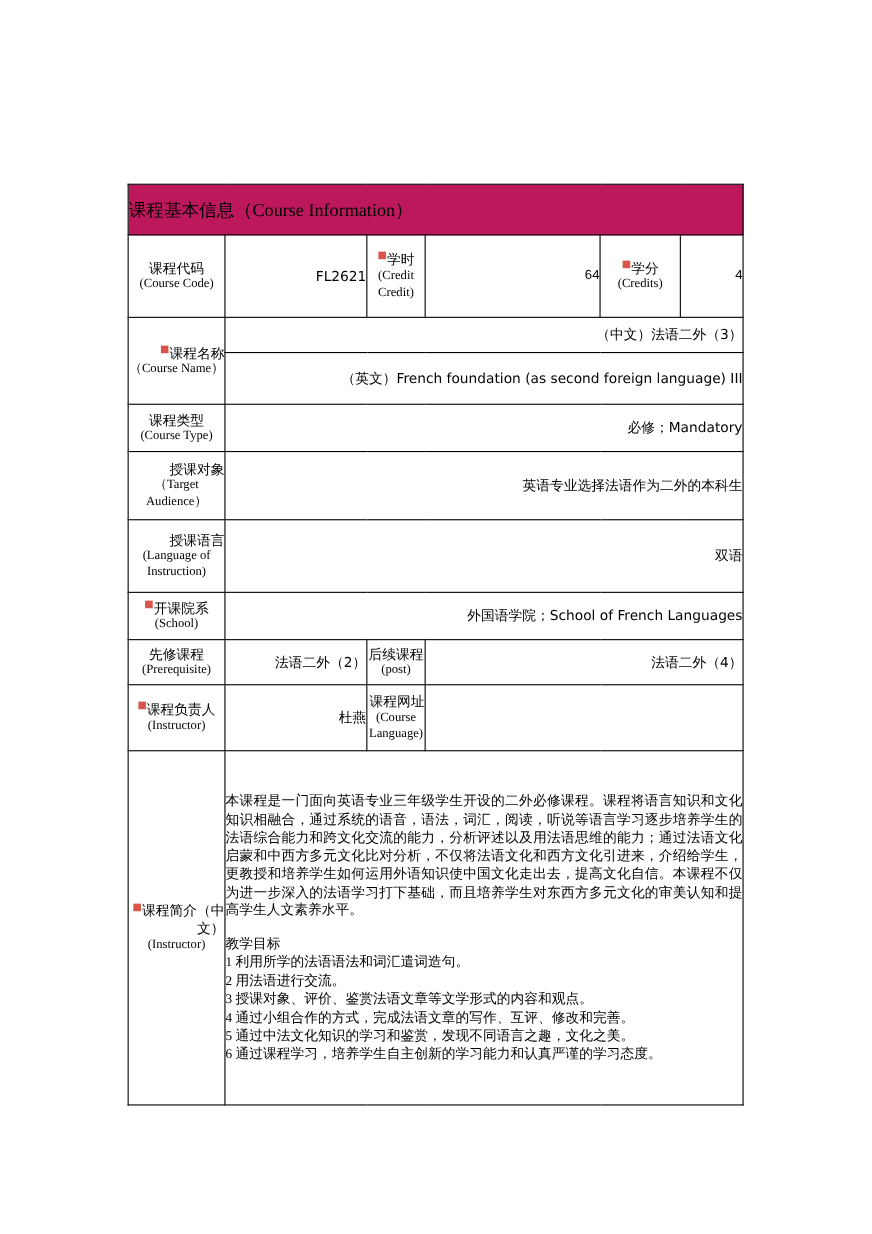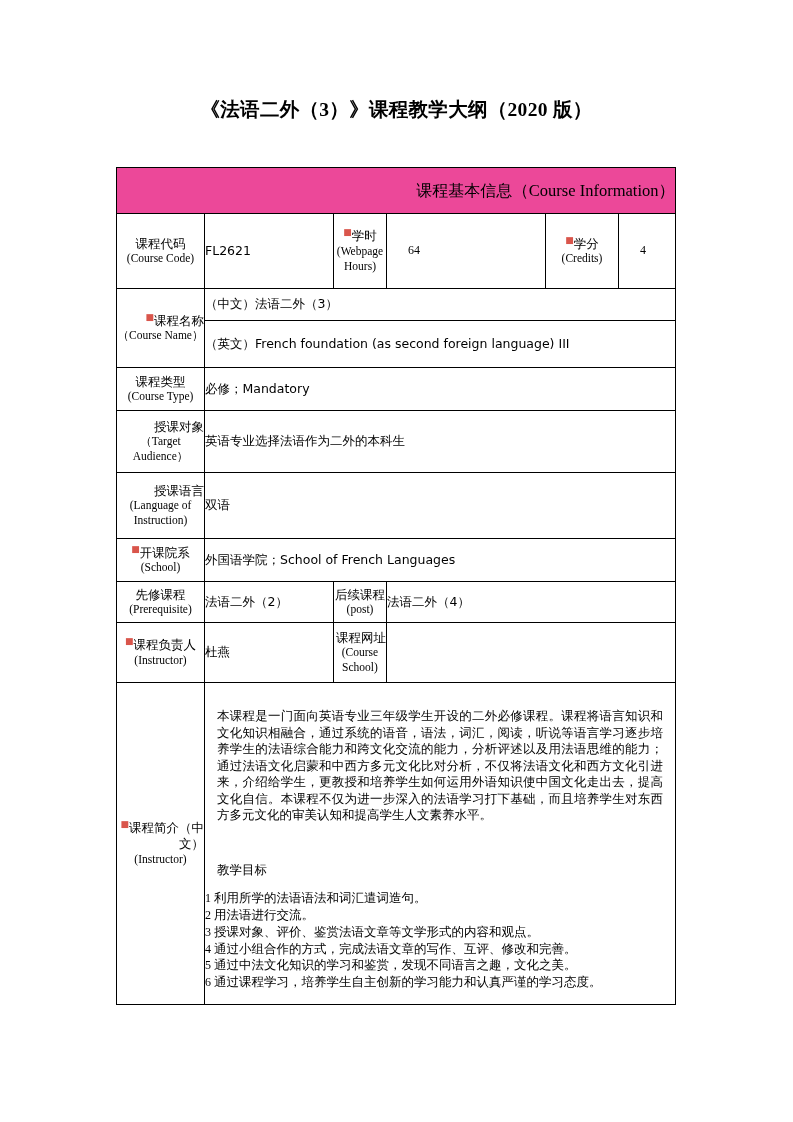--- a/index.html
+++ b/index.html
@@ -49,22 +49,22 @@
   .info-table td {
     border: 1px solid #000000;
     padding: 0;
     vertical-align: middle;
     font-size: 12.5px;
     line-height: 1.32;
   }
 
   
   .hdr-cell {
-    background: #ec4899;
-    text-align: right;
+    background: #be185d;
+    text-align: left;
     height: 45px;
     font-size: 16.5px;
   }
   .hdr-cell .cn { font-family: "DejaVu Sans", "Liberation Sans", sans-serif; font-size: 16px; }
   .hdr-cell .en { font-family: "Liberation Serif", "DejaVu Serif", serif; font-size: 16.5px; }
 
   
   .lbl {
     text-align: center;
     padding: 4px 2px;
@@ -88,56 +88,55 @@
     font-size: 9px;
     vertical-align: super;
     line-height: 0;
   }
 
   
   .val {
     font-family: "DejaVu Sans", "Liberation Sans", sans-serif;
     font-size: 12.5px;
     padding: 3px 0 3px 4px;
-    text-align: left;
+    text-align: right;
   }
   .val.num {
-    font-family: Liberation Serif, serif;
+    font-family: Liberation Sans, sans-serif;
     font-size: 12px;
     padding-left: 21px;
     margin-left: 33px;
   }
 
   
   .desc {
     font-family: "DejaVu Sans", "Liberation Sans", sans-serif;
     font-size: 12.2px;
     line-height: 1.52;
     padding: 6px 5px 10px 4px;
     text-align: justify;
     vertical-align: top;
   }
   .desc p {
-    margin: 12px;
+    margin: 0;
     text-indent: 0;
   }
   .desc .gap { height: 14px; }
   .desc .obj-line { margin: 0; }
   .desc .onum {
     font-family: "Liberation Serif", "DejaVu Serif", serif;
     font-size: 12px;
   }
   .desc-label-cell { vertical-align: middle; }
 </style>
 </head>
 <body>
 
 <div class="page">
 
-  <div class="doc-title">《法语二外（3）》课程教学大纲（2020 版）</div>
 
   <table class="info-table">
     <colgroup>
       <col style="width:88px">
       <col style="width:129px">
       <col style="width:53px">
       <col style="width:159px">
       <col style="width:73px">
       <col style="width:57px">
     </colgroup>
@@ -150,21 +149,21 @@
       </tr>
 
       <tr style="height:75px">
         <td class="lbl">
           <span class="cn">课程代码</span>
           <span class="en">(Course Code)</span>
         </td>
         <td class="val">FL2621</td>
         <td class="lbl">
           <span class="cn"><span class="star">■</span><span>学时</span></span>
-          <span class="en">(Webpage Hours)</span>
+          <span class="en">(Credit Credit)</span>
         </td>
         <td class="val num">64</td>
         <td class="lbl">
           <span class="cn"><span class="star">■</span><span>学分</span></span>
           <span class="en">(Credits)</span>
         </td>
         <td class="val num">4</td>
       </tr>
 
       <tr style="height:32px">
@@ -225,21 +224,21 @@
       </tr>
 
       <tr style="height:60px">
         <td class="lbl">
           <span class="cn"><span class="star">■</span><span>课程负责人</span></span>
           <span class="en">(Instructor)</span>
         </td>
         <td class="val">杜燕</td>
         <td class="lbl wrapcn">
           <span class="cn">课程网址</span>
-          <span class="en">(Course School)</span>
+          <span class="en">(Course Language)</span>
         </td>
         <td class="val" colspan="3"></td>
       </tr>
 
       <tr style="height:322px">
         <td class="lbl wrapcn desc-label-cell">
           <span class="cn"><span class="star">■</span><span>课程简介（中文）</span></span>
           <span class="en">(Instructor)</span>
         </td>
         <td class="desc" colspan="5">

